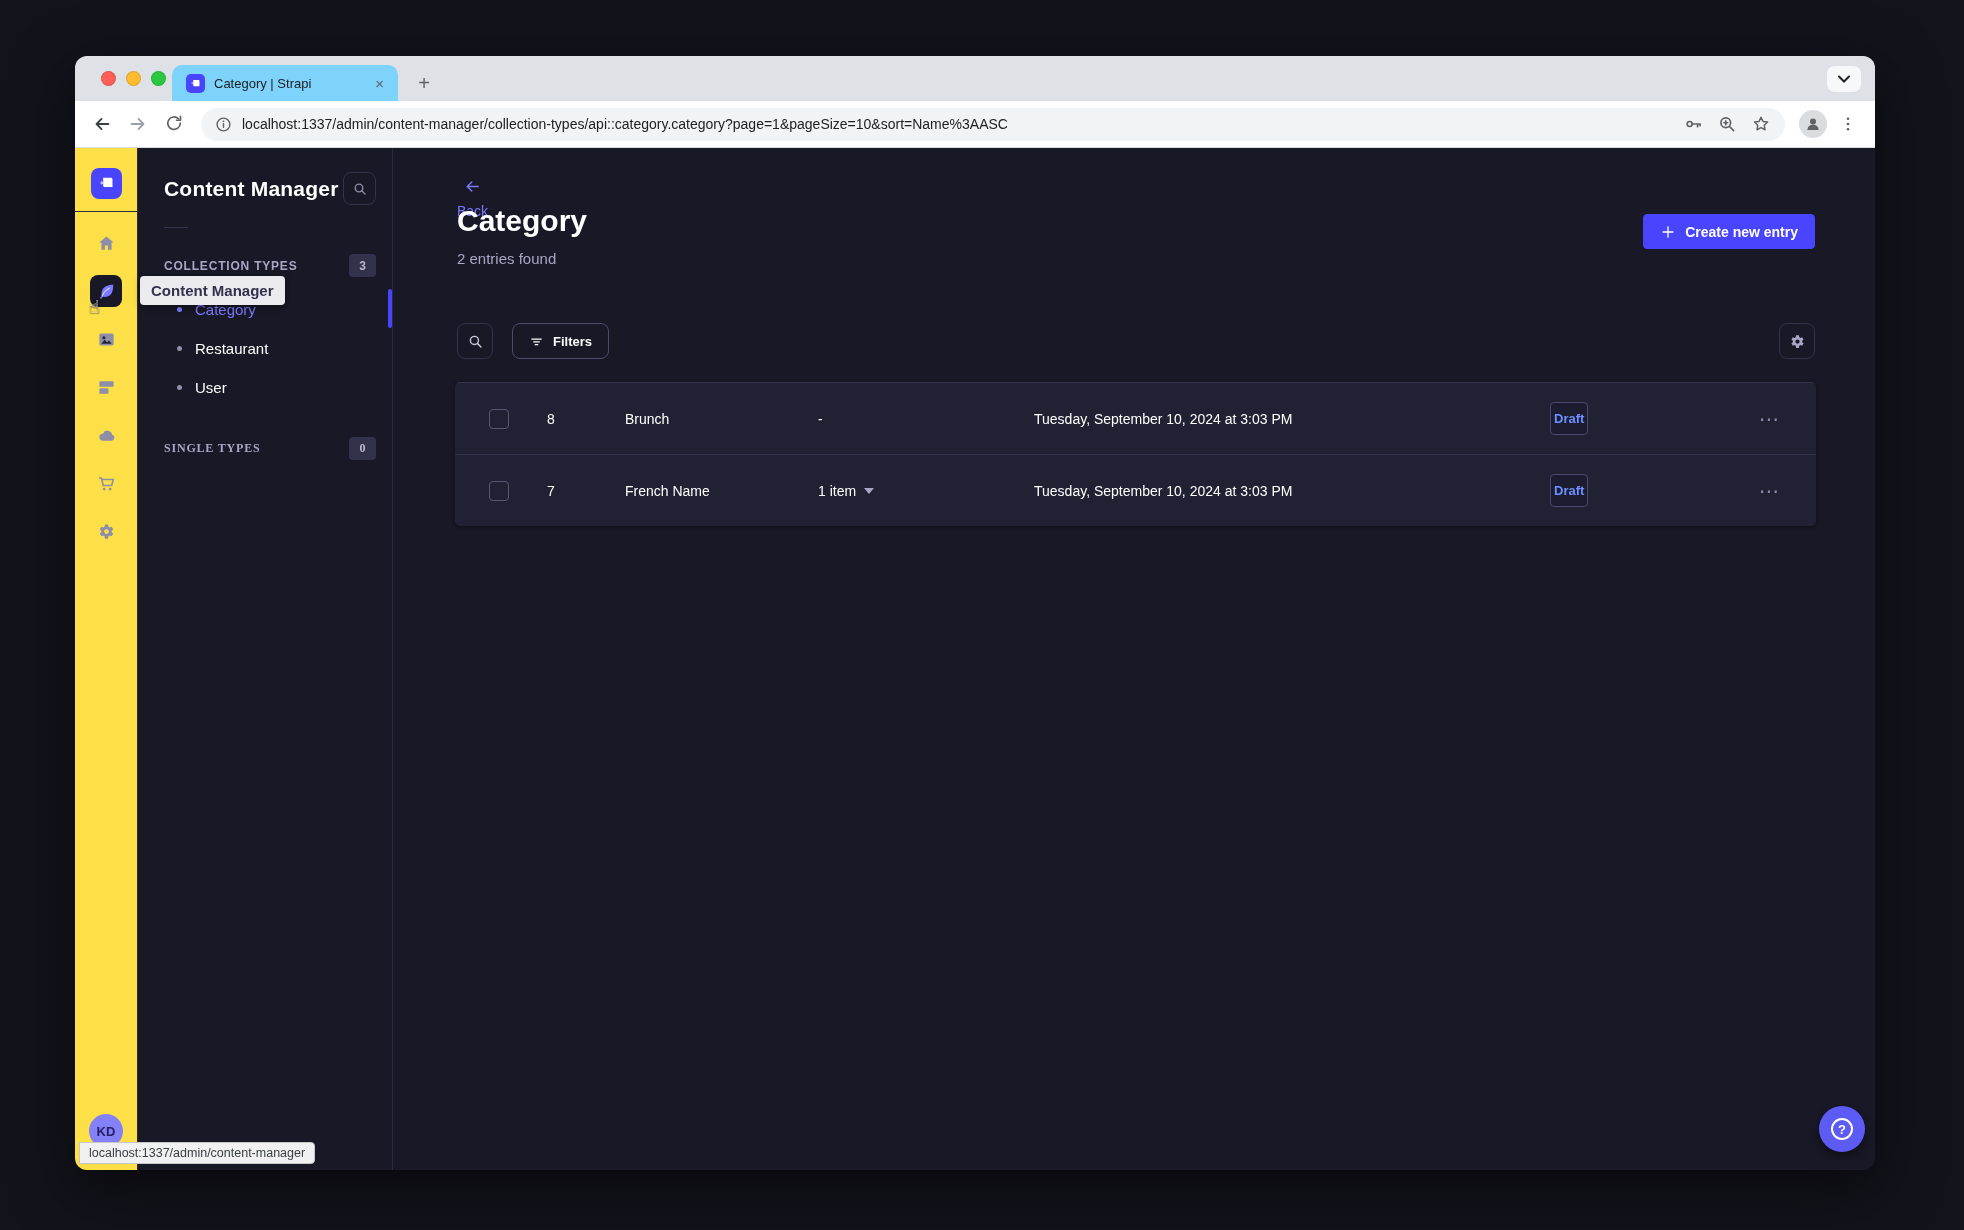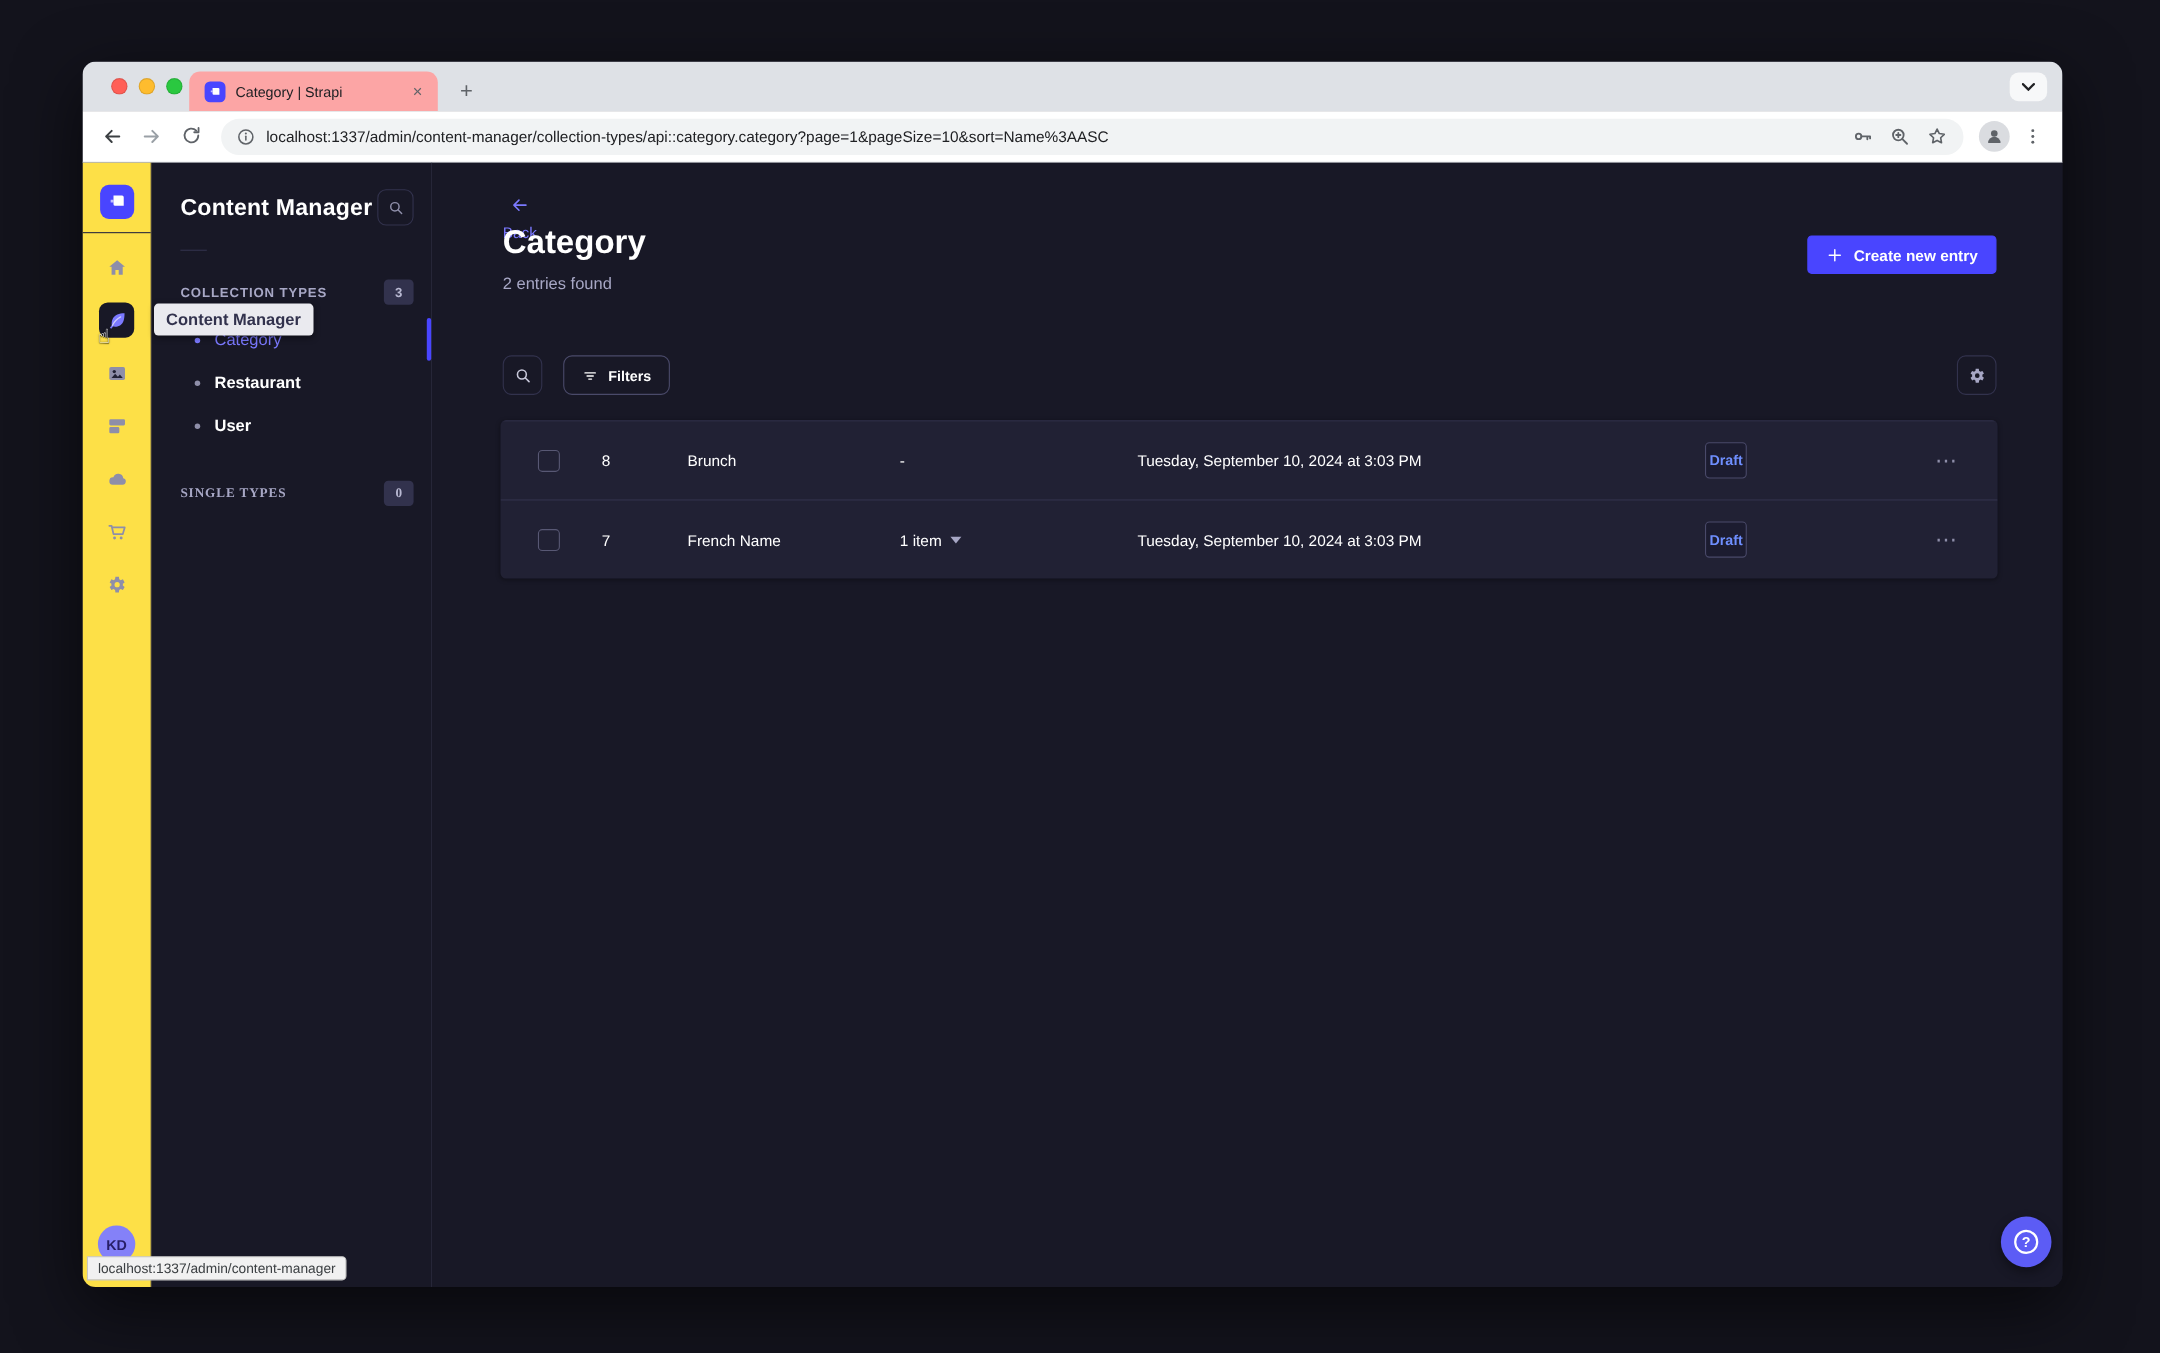--- a/index.html
+++ b/index.html
@@ -15,21 +15,21 @@
     box-shadow:0 18px 60px rgba(0,0,0,.6);
     background:#181826;
   }
   
   .tabstrip{ height:45px; background:#dee1e6; position:relative; display:flex; align-items:flex-end; }
   .lights{ position:absolute; left:26px; top:15px; display:flex; gap:10px; }
   .light{ width:15px; height:15px; border-radius:50%; border:1px solid rgba(0,0,0,.12); }
   .light.red{ background:#ff5f57; } .light.yellow{ background:#febc2e; } .light.green{ background:#2ac840; }
   .tab{
     position:absolute; left:97px; top:9px; width:226px; height:36px;
-    background:#fca5a5; border-radius:10px 10px 0 0;
+    background:#7dd3fc; border-radius:10px 10px 0 0;
     display:flex; align-items:center; padding:0 10px 0 14px; gap:9px;
   }
   .favicon{ width:19px; height:19px; border-radius:5px; background:#4945ff; display:flex; align-items:center; justify-content:center; flex:none; }
   .favicon svg{ width:13px; height:13px; }
   .tab-title{ font-size:13px; color:#202124; white-space:nowrap; overflow:hidden; flex:1; }
   .tab-close{ font-size:15px; color:#5f6368; line-height:1; padding:2px 4px; border-radius:4px; cursor:default; }
   .newtab{ position:absolute; left:336px; top:14px; width:26px; height:26px; display:flex; align-items:center; justify-content:center; color:#5f6368; font-size:20px; font-weight:400; border-radius:50%; }
   .tabsearch{ position:absolute; right:14px; top:10px; width:34px; height:26px; background:#f7f8f9; border-radius:8px; display:flex; align-items:center; justify-content:center; }
   .toolbar{ height:47px; background:#ffffff; display:flex; align-items:center; padding:0 12px; gap:6px; border-bottom:1px solid #dadce0; }
   .navbtn{ width:30px; height:30px; display:flex; align-items:center; justify-content:center; border-radius:50%; flex:none; }
@@ -61,21 +61,21 @@
   }
   .subnav{ width:255px; background:#181826; border-right:1px solid #2b2b3d; position:relative; flex:none; }
   .subnav-header{ display:flex; align-items:center; justify-content:space-between; padding:24px 16px 0 26px; }
   .subnav-title{ font-size:21px; font-weight:700; color:#ffffff; letter-spacing:.2px; }
   .subnav-search{ width:33px; height:33px; border:1px solid #32324d; border-radius:8px; display:flex; align-items:center; justify-content:center; color:#8e8ea9; }
   .subnav-divider{ width:24px; height:1px; background:#32324d; margin:22px 0 0 26px; }
   .section-label{ display:flex; align-items:center; justify-content:space-between; padding:0 16px 0 26px; margin-top:26px; height:23px; }
   .section-label .lbl{ font-size:12px; font-weight:700; letter-spacing:.8px; color:#a7a7c5; }
   .badge{ min-width:27px; height:23px; background:#32324d; border-radius:4px; color:#b9b9d2; font-size:12px; font-weight:600; display:flex; align-items:center; justify-content:center; padding:0 6px; }
   .subnav-items{ margin-top:13px; }
-  .subnav-item{ height:39px; display:flex; align-items:center; gap:13px; padding-left:39px; color:#ffffff; font-size:15px; position:relative;font-weight:bold; }
+  .subnav-item{ height:39px; display:flex; align-items:center; gap:13px; padding-left:39px; color:#ffffff; font-size:15px; position:relative; }
   .subnav-item .dot{ width:5px; height:5px; border-radius:50%; background:#8e8ea9; flex:none; }
   .subnav-item.active{ color:#7b79ff; font-weight:500; }
   .subnav-item.active .dot{ background:#7b79ff; }
   .active-bar{ position:absolute; right:0; top:141px; width:4px; height:39px; background:#4945ff; border-radius:2px; }
   .section-label.second{ margin-top:30px;font-family:Liberation Serif, serif; }
   .tooltip{
     position:absolute; left:65px; top:128px; z-index:7;
     background:#eaeaef; color:#32324d; font-size:15px; font-weight:700;
     padding:6px 11px; border-radius:4px; box-shadow:0 2px 6px rgba(0,0,0,.4);
     white-space:nowrap;

